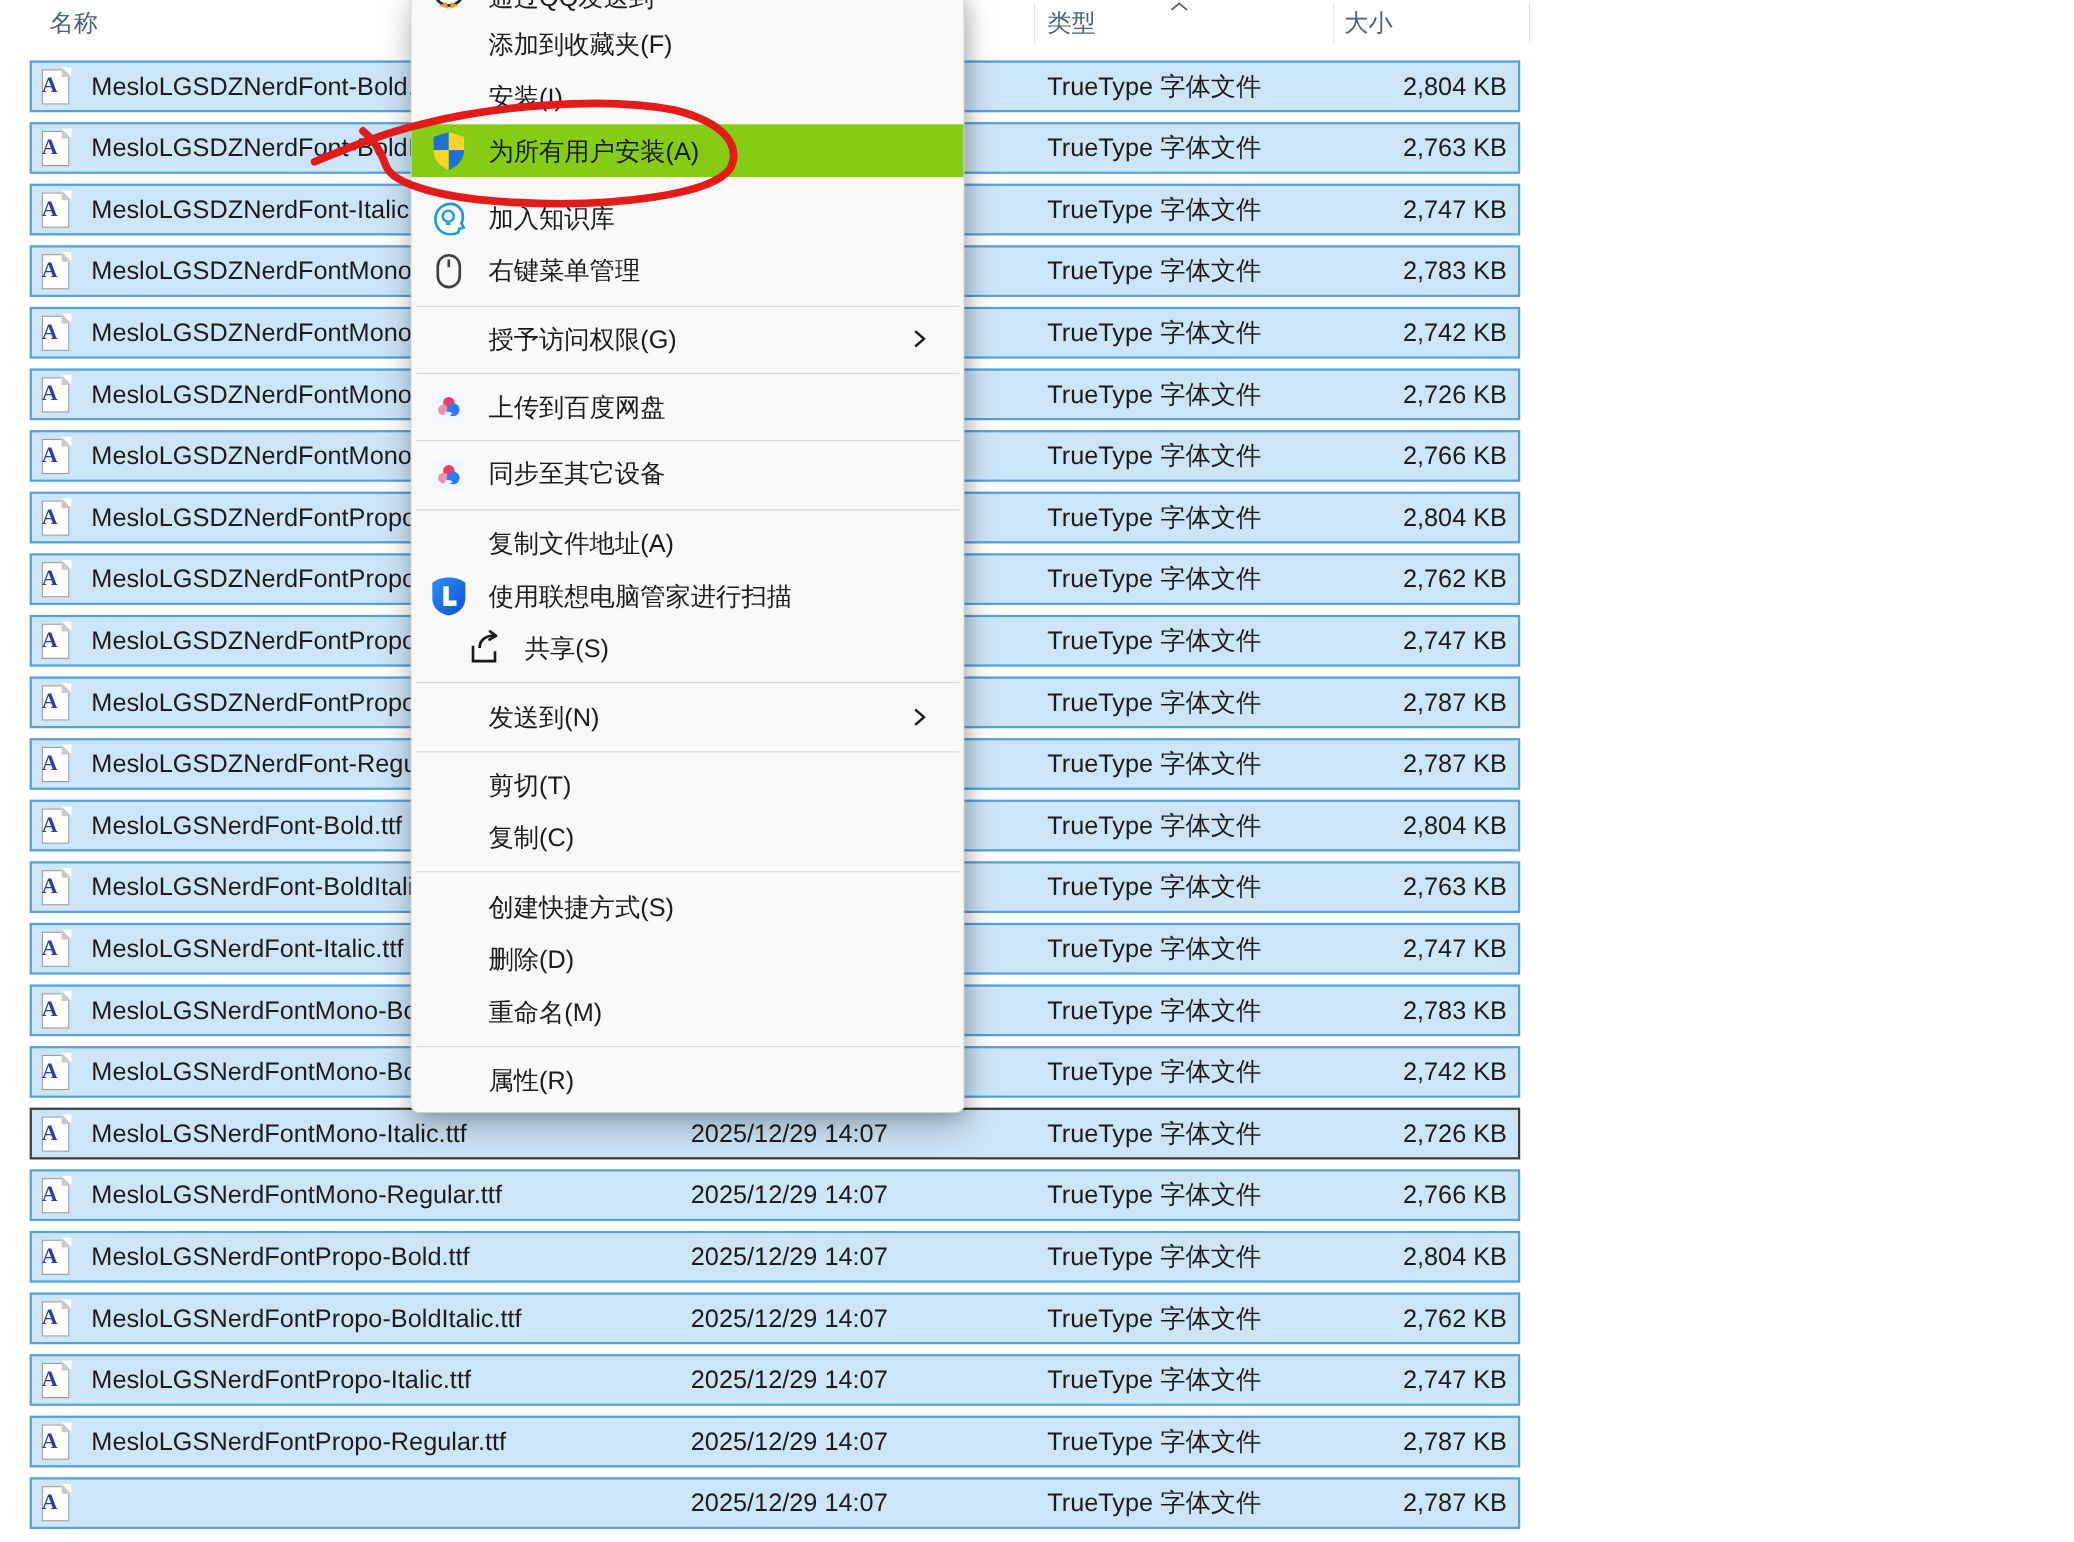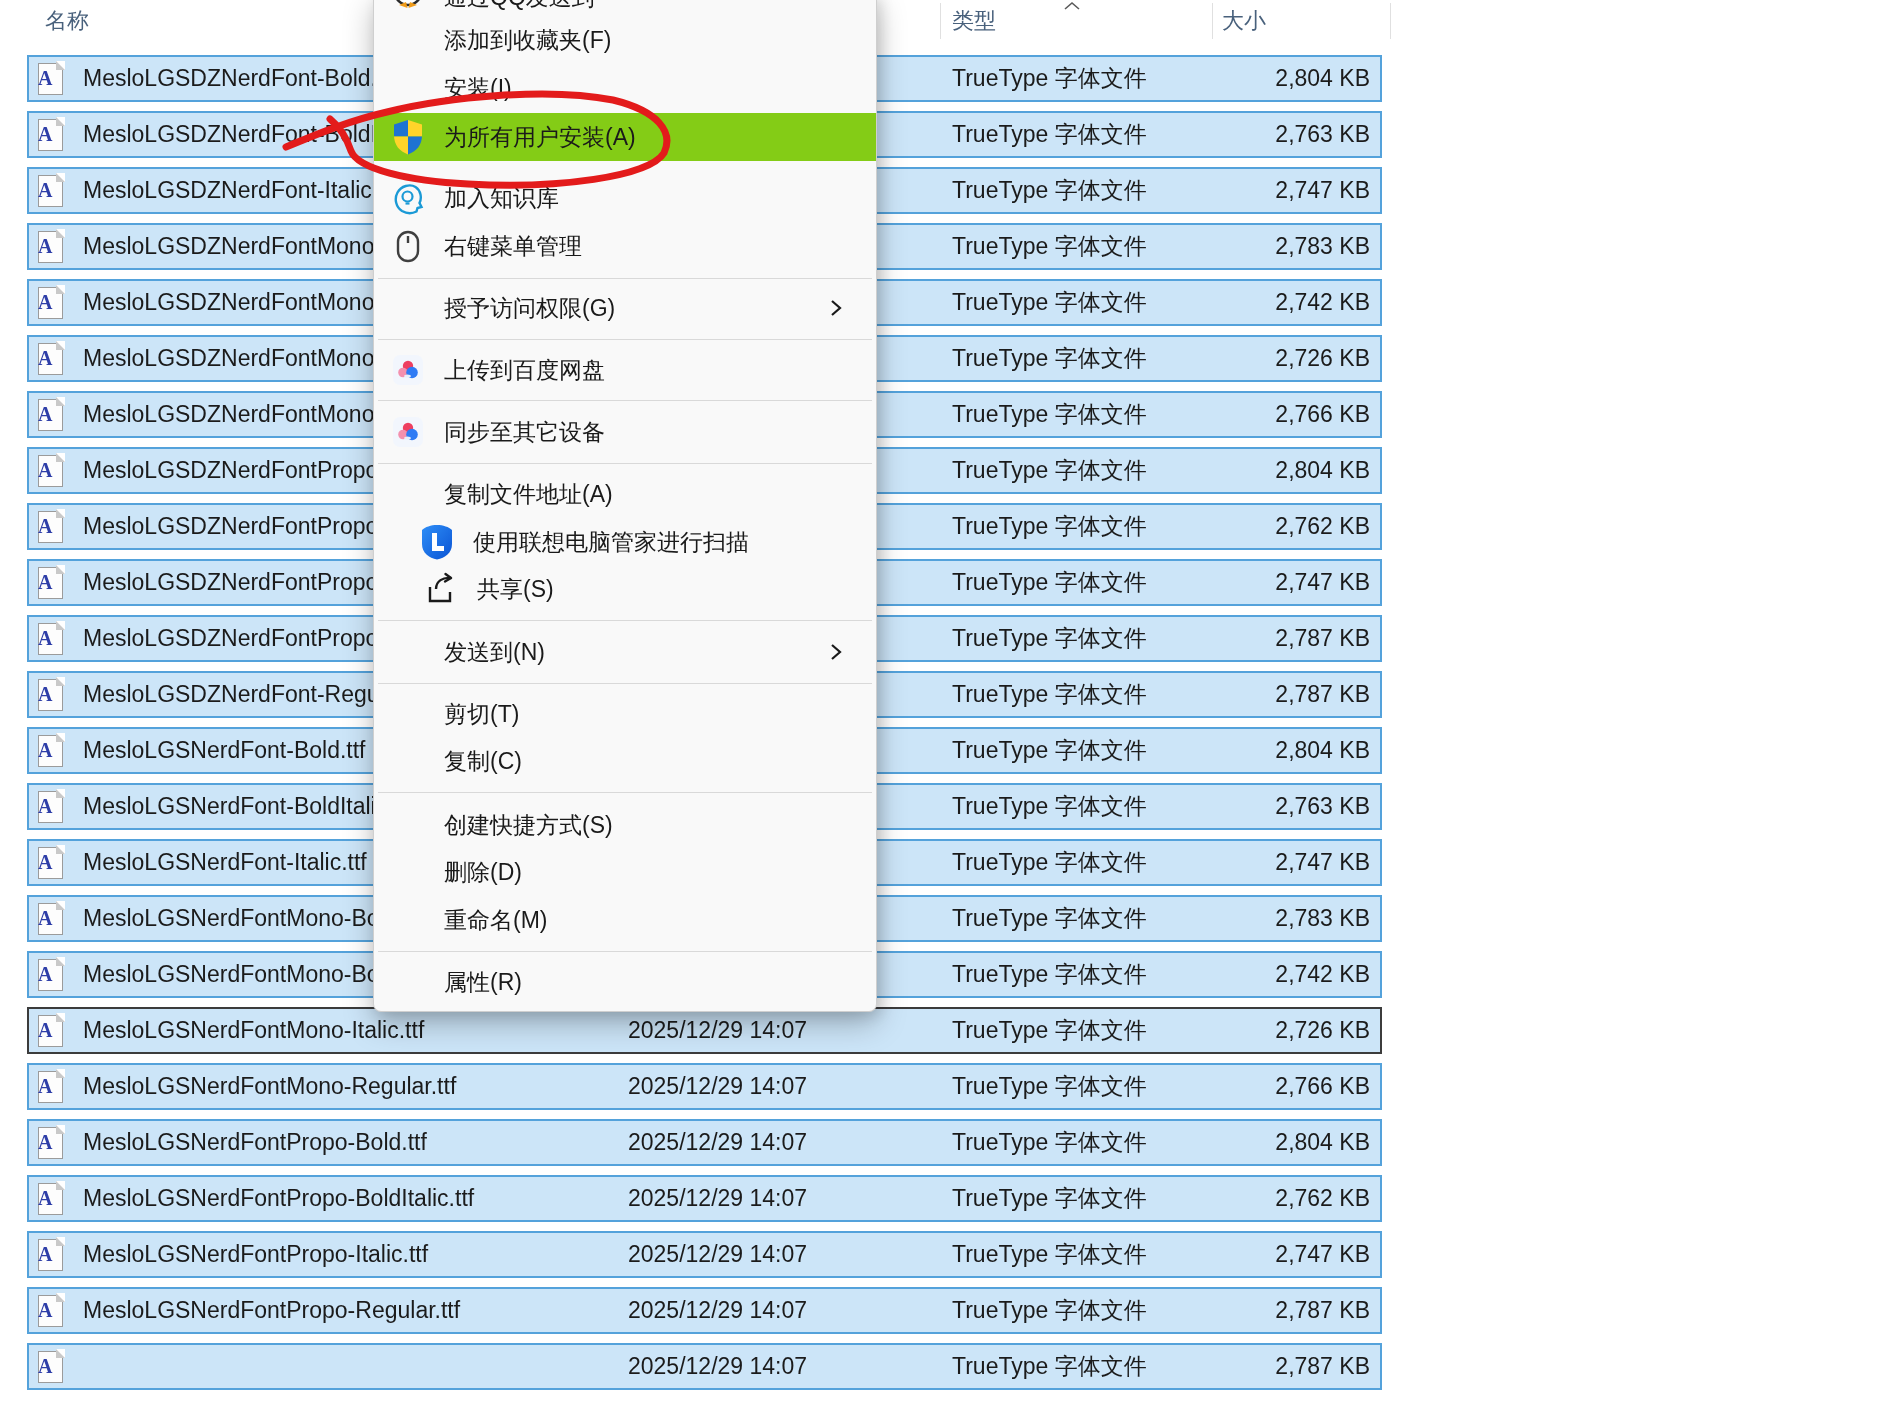--- a/index.html
+++ b/index.html
@@ -378,34 +378,34 @@
       <div class="menu-item" style="top: 352px;">
         <div class="mi-icon"><svg width="30" height="30" viewBox="0 0 30 30" style="margin:3px">
             <rect x="0" y="0" width="30" height="30" rx="7" fill="#f2f6fd"></rect>
             <circle cx="15" cy="11" r="5.2" fill="#ee3f60"></circle>
             <circle cx="10" cy="17.5" r="4.8" fill="#f490ae"></circle>
             <circle cx="19" cy="17.5" r="5.8" fill="#2f7bf4"></circle>
             <ellipse cx="14.5" cy="21" rx="3.4" ry="1.6" fill="#e8eef8"></ellipse>
           </svg></div>
         <div class="mi-label">上传到百度网盘</div>
       </div>
-      <div class="menu-item" style="top: 414px;">
+      <div class="menu-item" style="top: 414px; font-family: Liberation Mono, monospace;">
         <div class="mi-icon"><svg width="30" height="30" viewBox="0 0 30 30" style="margin:3px">
             <rect x="0" y="0" width="30" height="30" rx="7" fill="#f2f6fd"></rect>
             <circle cx="15" cy="11" r="5.2" fill="#ee3f60"></circle>
             <circle cx="10" cy="17.5" r="4.8" fill="#f490ae"></circle>
             <circle cx="19" cy="17.5" r="5.8" fill="#2f7bf4"></circle>
             <ellipse cx="14.5" cy="21" rx="3.4" ry="1.6" fill="#e8eef8"></ellipse>
           </svg></div>
         <div class="mi-label">同步至其它设备</div>
       </div>
       <div class="menu-item" style="top: 476px;">
         <div class="mi-label">复制文件地址(A)</div>
       </div>
-      <div class="menu-item" style="top: 524px; margin-left: 29px;">
+      <div class="menu-item" style="top: 524px;">
         <div class="mi-icon"><svg width="36" height="36" viewBox="0 0 36 36">
             <defs>
               <linearGradient id="lnv" x1="0" y1="0" x2="1" y2="1">
                 <stop offset="0" stop-color="#2e8ef7"></stop>
                 <stop offset="1" stop-color="#0b54d4"></stop>
               </linearGradient>
             </defs>
             <path d="M18 1 C24 1 30 3 33 6 V20 C33 29 26 34 18 35.5 C10 34 3 29 3 20 V6 C6 3 12 1 18 1 Z" fill="url(#lnv)"></path>
             <path d="M13 9 h5 v13 h7 v5 h-12 z" fill="#ffffff"></path>
           </svg></div>

